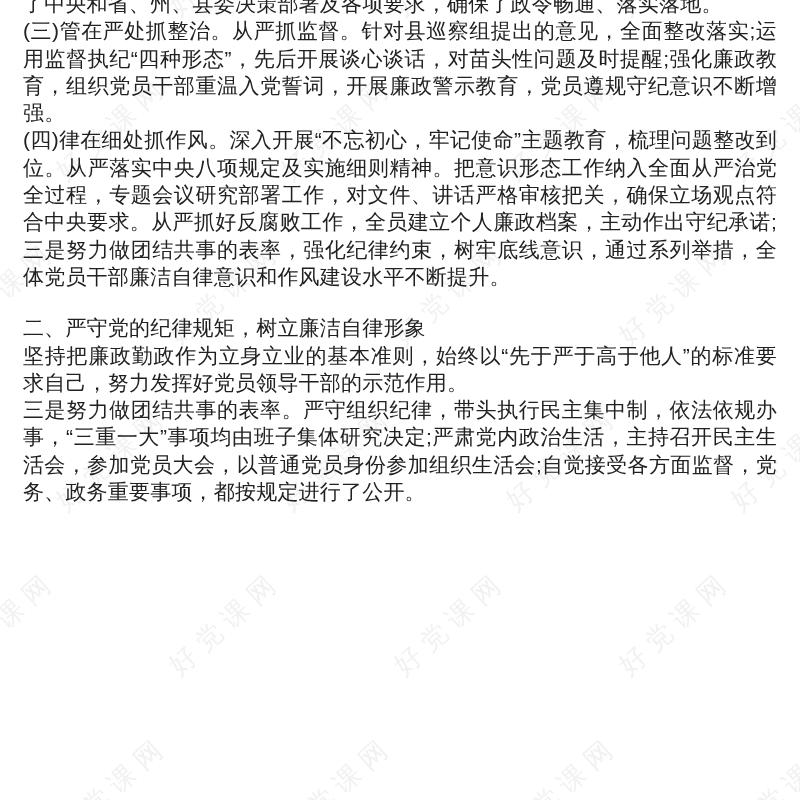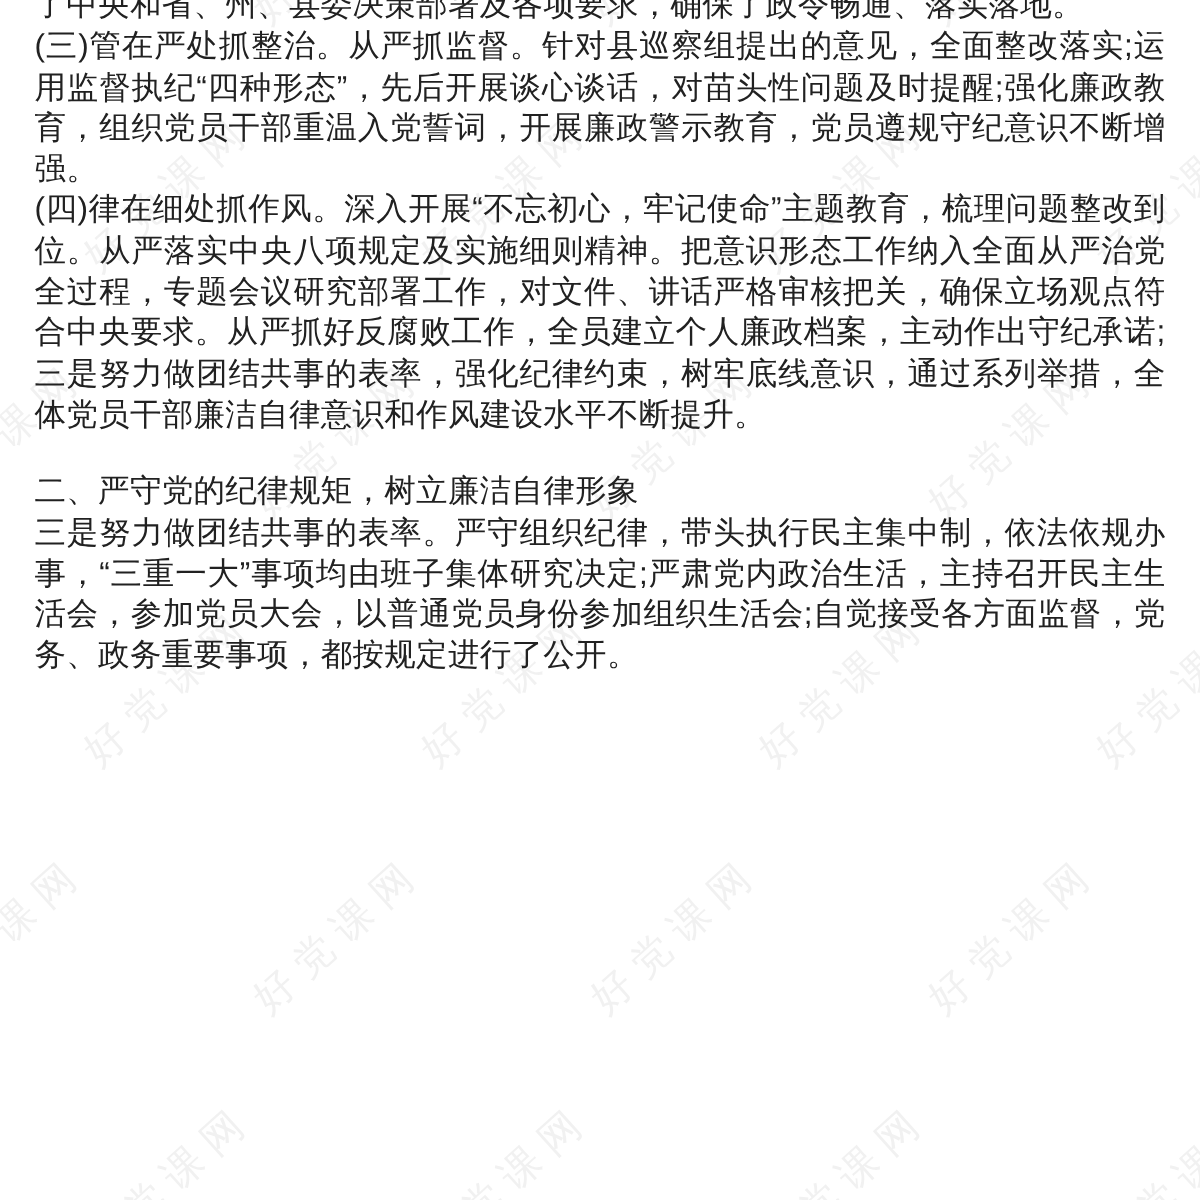--- a/index.html
+++ b/index.html
@@ -87,15 +87,16 @@
       <span class="wm" style="left: 42px; top: 770px;">好党课网</span>
       <span class="wm" style="left: 267px; top: 770px;">好党课网</span>
       <span class="wm" style="left: 492px; top: 770px;">好党课网</span>
       <span class="wm" style="left: 717px; top: 770px;">好党课网</span>
     </div>
   <div class="doc" id="doc">
       <p class="para">了中央和省、州、县委决策部署及各项要求，确保了政令畅通、落实落地。</p>
       <p class="para">(三)管在严处抓整治。从严抓监督。针对县巡察组提出的意见，全面整改落实;运用监督执纪“四种形态”，先后开展谈心谈话，对苗头性问题及时提醒;强化廉政教育，组织党员干部重温入党誓词，开展廉政警示教育，党员遵规守纪意识不断增强。</p>
       <p class="para">(四)律在细处抓作风。深入开展“不忘初心，牢记使命”主题教育，梳理问题整改到位。从严落实中央八项规定及实施细则精神。把意识形态工作纳入全面从严治党全过程，专题会议研究部署工作，对文件、讲话严格审核把关，确保立场观点符合中央要求。从严抓好反腐败工作，全员建立个人廉政档案，主动作出守纪承诺;三是努力做团结共事的表率，强化纪律约束，树牢底线意识，通过系列举措，全体党员干部廉洁自律意识和作风建设水平不断提升。</p>
       <p class="para blank-before heading">二、严守党的纪律规矩，树立廉洁自律形象</p>
+      <p class="para">坚持把廉政勤政作为立身立业的基本准则，始终以“先于严于高于他人”的标准要求自己，努力发挥好党员领导干部的示范作用。</p>
       <p class="para">三是努力做团结共事的表率。严守组织纪律，带头执行民主集中制，依法依规办事，“三重一大”事项均由班子集体研究决定;严肃党内政治生活，主持召开民主生活会，参加党员大会，以普通党员身份参加组织生活会;自觉接受各方面监督，党务、政务重要事项，都按规定进行了公开。</p>
     </div>
 </div>
 
 </body></html>

